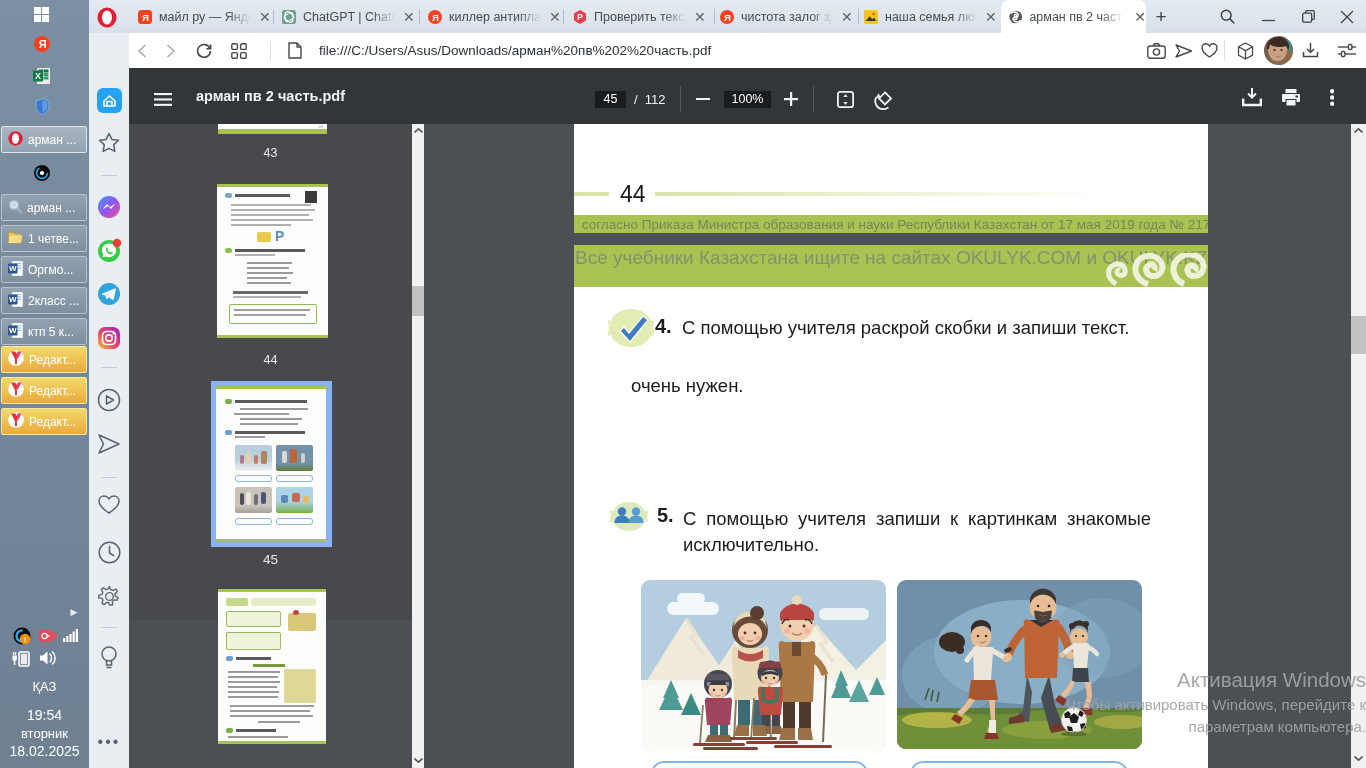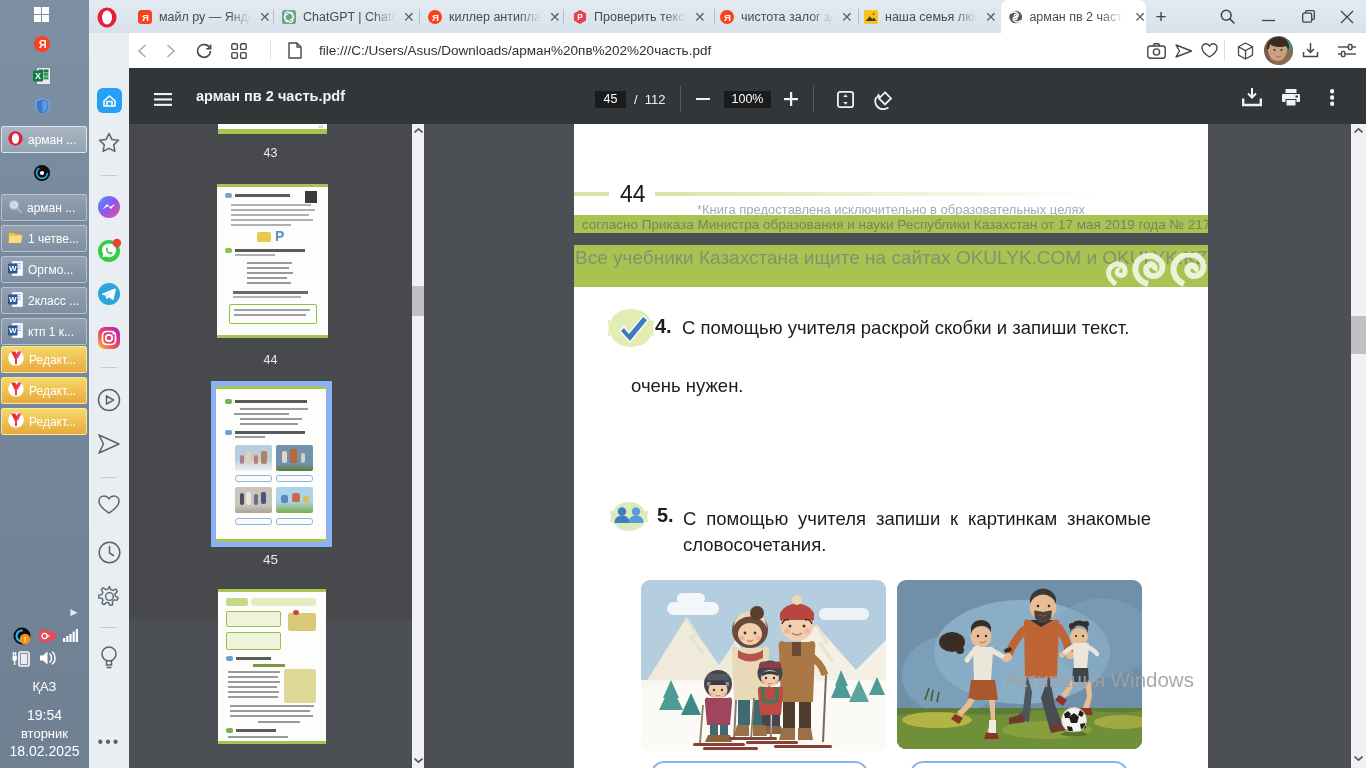--- a/index.html
+++ b/index.html
@@ -42,35 +42,34 @@
 .vtrack { position:absolute; background:#f1f1f1; }
 .vthumb { position:absolute; background:#c1c1c1; }
 .varrow { position:absolute; color:#606468; font-size:8px; width:100%; text-align:center; font-family:"Liberation Sans",sans-serif; }
 
 
 #viewer { left:424px; top:124px; width:927px; height:644px; background:#4c4f53; }
 .page { position:absolute; background:#fff; z-index:6; overflow:hidden; }
 .greenbar { position:absolute; left:0; width:100%; background:#a9c353; overflow:hidden; }
 
 
-#wmark { z-index:40; color:rgba(160,163,167,0.93); pointer-events:none; }
+#wmark { z-index:40; color:rgba(160,163,167,0.93); pointer-events:none;text-align:right; }
 
 .just { text-align:justify; text-align-last:justify; }
 </style>
 </head>
 <body>
 <div id="root">
 
   <div id="viewer" class="abs"></div>
 
   <div class="page abs" style="left:574px; top:124px; width:634px; height:109px;">
     <div class="abs" style="left:0; top:68px; width:35px; height:4px; background:#d9e4a6;"></div>
     <div class="abs" style="left:46px; top:57px; font-size:23px; color:#1a1a1a;">44</div>
     <div class="abs" style="left:81px; top:68px; width:445px; height:4px; background:linear-gradient(90deg,#d9e4a6,rgba(217,228,166,0));"></div>
-    <div class="abs" style="left:0; top:78px; width:634px; text-align:center; font-size:13px; color:#a3abb4;">*Книга предоставлена исключительно в образовательных целях</div>
     <div class="greenbar" style="top:91px; height:18px;">
       <div class="abs" style="left:-68px; top:2px; width:780px; text-align:center; font-size:13.5px; color:#75865a; white-space:nowrap;">согласно Приказа Министра образования и науки Республики Казахстан от 17 мая 2019 года № 217</div>
     </div>
   </div>
 
   <div class="page abs" style="left:574px; top:245px; width:634px; height:523px;">
     <div class="greenbar" style="top:0; height:42px;">
       <div class="abs" style="left:1px; top:2px; font-size:19px; color:#82926d; white-space:nowrap;">Все учебники Казахстана ищите на сайтах OKULYK.COM и OKULYK.KZ</div>
       <svg class="abs" style="left:530px; top:8px;" width="104" height="34" viewBox="0 0 104 34">
         <g fill="none" stroke="#f2f5e4" stroke-opacity="0.92">
@@ -94,21 +93,21 @@
     <div class="abs" id="icon5" style="left:35px; top:256px;"><svg width="40" height="31" viewBox="0 0 40 31">
 <path d="M20 1 C28 1 34 5 36 10.5 L39.5 9.5 C38 12 38 19 39.5 21.5 L36 20.5 C34 26 28 30 20 30 C12 30 6 26 4 20.5 L0.5 21.5 C2 19 2 12 0.5 9.5 L4 10.5 C6 5 12 1 20 1 Z" fill="#dcebbb"></path>
 <circle cx="13" cy="10.5" r="4.2" fill="#3f7cc0"></circle>
           <path d="M5.5 22 C5.5 16.5 9 14.5 13 14.5 C17 14.5 20.5 16.5 20.5 22 Z" fill="#3f7cc0"></path>
 <circle cx="27" cy="10.5" r="4.2" fill="#5b9bd5"></circle>
           <path d="M19.5 22 C19.5 16.5 23 14.5 27 14.5 C31 14.5 34.5 16.5 34.5 22 Z" fill="#5b9bd5"></path>
         </svg></div>
     <div class="abs" style="left:83px; top:259px; font-size:20px; font-weight:bold; color:#1c1c1c;">5.</div>
     <div class="abs" style="left:109px; top:261px; width:468px; font-size:18.5px; color:#1c1c1c; line-height:25.5px;">
       <div class="just">С помощью учителя запиши к картинкам знакомые</div>
-      <div>словосочетания.</div>
+      <div>исключительно.</div>
     </div>
 
     <div class="abs" id="img-winter" style="left:67px; top:335px; width:245px; height:171px; border-radius:9px; overflow:hidden;">
       <svg width="245" height="171" viewBox="0 0 245 171">
         <rect width="245" height="171" fill="#b4cddf"></rect>
         <rect x="26" y="22" width="52" height="13" rx="6.5" fill="#f4f7f9"></rect>
         <rect x="36" y="13" width="28" height="11" rx="5.5" fill="#f4f7f9"></rect>
         <rect x="178" y="28" width="50" height="12" rx="6" fill="#edf2f5"></rect>
         <path d="M0 110 L45 38 L78 85 L95 60 L120 100 L0 115 Z" fill="#efeada"></path>
         <path d="M45 38 L56 55 L50 57 L62 74" fill="none" stroke="#e6e0d0" stroke-width="3"></path>
@@ -276,20 +275,21 @@
         <ellipse cx="177" cy="154" rx="13" ry="2.5" fill="#3e5424" opacity="0.6"></ellipse>
       </svg>
     </div>
 
     <div class="abs" style="left:77px; top:516px; width:217px; height:30px; border:2px solid #85b4e6; border-radius:13px;"></div>
     <div class="abs" style="left:336px; top:516px; width:218px; height:30px; border:2px solid #85b4e6; border-radius:13px;"></div>
   </div>
 
   <div id="wmark" class="abs" style="left:1005px; top:668px; width:361px;">
     <div style="font-size:20.5px; line-height:23px;">Активация Windows</div>
+    <div style="font-size:15px; line-height:21.5px; margin-top:3px;">Чтобы активировать Windows, перейдите к<br>параметрам компьютера.</div>
   </div>
 
   <div id="pdftoolbar" class="abs">
     <div class="abs" style="left:25px; top:24px;"><svg width="18" height="13" viewBox="0 0 18 13">
           <rect y="0" width="18" height="2.1" fill="#f1f2f3"></rect>
           <rect y="5.4" width="18" height="2.1" fill="#f1f2f3"></rect>
           <rect y="10.8" width="18" height="2.1" fill="#f1f2f3"></rect>
         </svg></div>
     <div class="abs" style="left:67px; top:20px; font-size:14.5px; font-weight:bold;">арман пв 2 часть.pdf</div>
     <div class="darkbox" style="left:466px; top:23px; width:31px; height:17px; line-height:17px;">45</div>
@@ -838,21 +838,21 @@
     </div>
     <div class="tb-btn" style="top:318px;">
       <span class="ic"><svg width="15" height="15" viewBox="0 0 15 15">
             <rect x="4" y="0" width="11" height="15" rx="1" fill="#fff" stroke="#b5c4d8" stroke-width="0.6"></rect>
             <rect x="5.8" y="2" width="7.4" height="1.2" fill="#9dc0e8"></rect>
             <rect x="5.8" y="4.4" width="7.4" height="1.2" fill="#9dc0e8"></rect>
             <rect x="5.8" y="6.8" width="7.4" height="1.2" fill="#9dc0e8"></rect>
             <rect x="0" y="2.5" width="9.5" height="10" rx="1" fill="#2b5797"></rect>
             <text x="4.8" y="10.3" font-size="8" font-weight="bold" fill="#fff" text-anchor="middle" font-family="Liberation Sans">W</text>
           </svg></span>
-      <span>ктп 1 к...</span>
+      <span>ктп 5 к...</span>
     </div>
 
     <div class="tb-btn tb-y" style="top:346px;">
       <span class="ic"><svg width="16" height="16" viewBox="0 0 16 16">
             <circle cx="8" cy="8" r="7.8" fill="#fff"></circle>
             <path d="M8 13.5 L8 9 L4.6 2.5 L6.8 2.5 L8.6 6.5 L10.4 2.5" fill="none" stroke="#e8332c" stroke-width="1.9" stroke-linecap="round"></path>
             <path d="M10.4 2.5 L12 2.5 L9.4 7.5" stroke="#f0428c" stroke-width="1.9" fill="none" stroke-linecap="round"></path>
           </svg></span>
       <span>Редакт...</span>
     </div>

